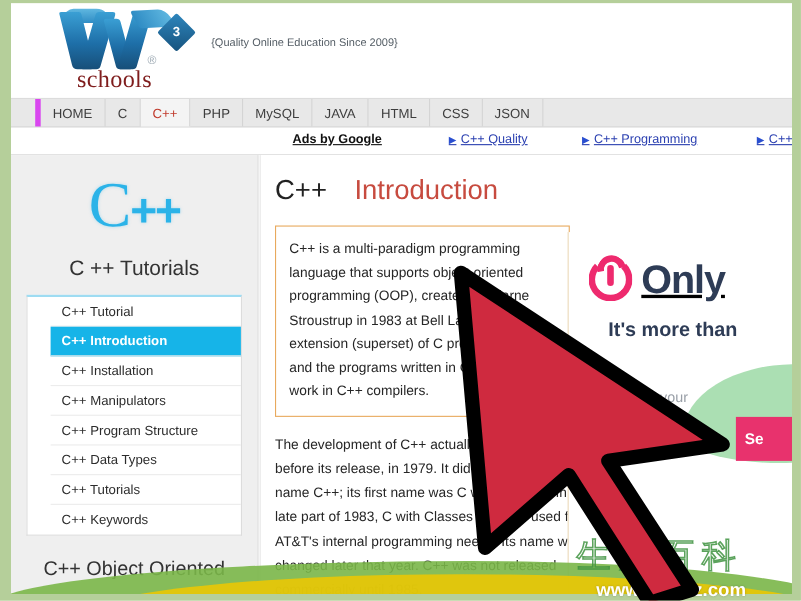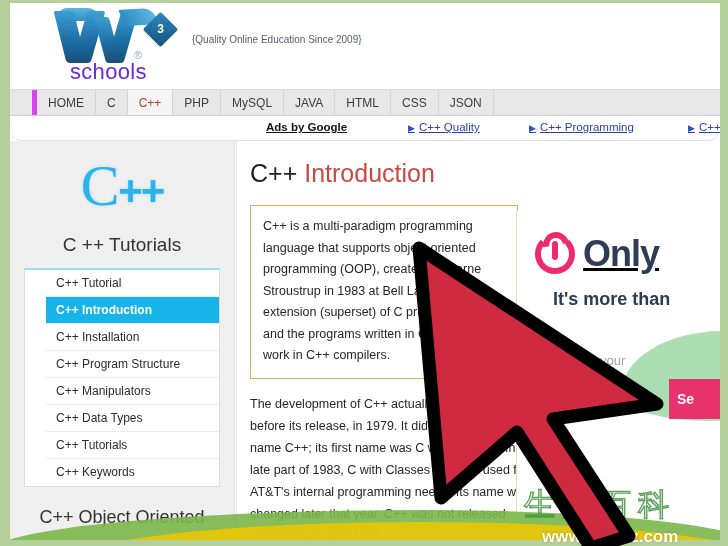--- a/index.html
+++ b/index.html
@@ -70,21 +70,21 @@
     transform:rotate(-45deg);
     color:#fff; font-size:12px; font-weight:bold;
     line-height:25px; text-align:center;
   }
   #logo-reg{
     position:absolute; left:86px; top:42px;
     font-size:11px; color:#9aa7b1;
   }
   #logo-word{
     position:absolute; left:22px; top:52px;
-    font-size:22px; color:#6d28d9; letter-spacing:.3px;
+    font-size:22px; color:#7f1d1d; letter-spacing:.3px;font-family:Liberation Serif, serif;
   }
   #header-tagline{
     position:absolute; left:182px; top:31px;
     font-size:10px; color:#555e66;
   }
 
   
   #main-nav{
     display:flex; align-items:stretch;
     height:26px;
@@ -101,21 +101,20 @@
   }
   .nav-item:first-child{ border-left:5px solid #d946ef; }
   .nav-item.active{ color:#c0392b; background:#f4f4f4; }
 
   
   #ads-strip{
     position:relative;
     height:25px;
     background:#ffffff;
     border-bottom:1px solid #e2e2e2;
-    border-radius:12px;
   }
   #ads-by-google{
     position:absolute; left:256px; top:5px;
     font-size:11.5px; font-weight:bold; color:#111;
     text-decoration:underline; cursor:pointer;
   }
   .ad-link{
     position:absolute; top:5px;
     font-size:11.5px; color:#2a3fb0;
     text-decoration:underline; cursor:pointer; white-space:nowrap;
@@ -187,21 +186,21 @@
   #article{
     position:absolute; left:226px; top:0; right:0; bottom:0;
     background:#fff;
     border-left:1px solid #e6e6e6;
     overflow:hidden;
   }
   #article-inner{ padding:18px 0 0 13px; }
   #article-title{
     font-size:25px; color:#222; white-space:nowrap;
   }
-  #article-title .hl{ color:#c74b3f; }
+  #article-title .hl{ color:#c74b3f;margin-left:18px; }
   #highlight-box{
     margin-top:17px;
     width:268px;
     border:1px solid #e8a95d;
     padding:10px 12px 11px 12px;
   }
   #highlight-box p{
     font-size:12.5px; line-height:21.5px; color:#262626;
   }
   #article-para{
@@ -376,22 +375,22 @@
 
     <div id="content-wrap">
 
       <div id="sidebar">
         <div id="sidebar-logo" style="color: rgb(43, 179, 232);"><span>C</span><span class="pp">++</span></div>
         <div id="sidebar-title">C ++ Tutorials</div>
         <div id="sidebar-menu">
             <div class="menu-item">C++ Tutorial</div>
             <div class="menu-item active">C++ Introduction</div>
             <div class="menu-item">C++ Installation</div>
+            <div class="menu-item">C++ Manipulators</div>
             <div class="menu-item">C++ Program Structure</div>
-            <div class="menu-item">C++ Manipulators</div>
             <div class="menu-item">C++ Data Types</div>
             <div class="menu-item">C++ Tutorials</div>
             <div class="menu-item">C++ Keywords</div>
           </div>
         <div id="sidebar-subtitle">C++ Object Oriented</div>
       </div>
 
       <div id="article">
 
         <div id="ad-panel">

